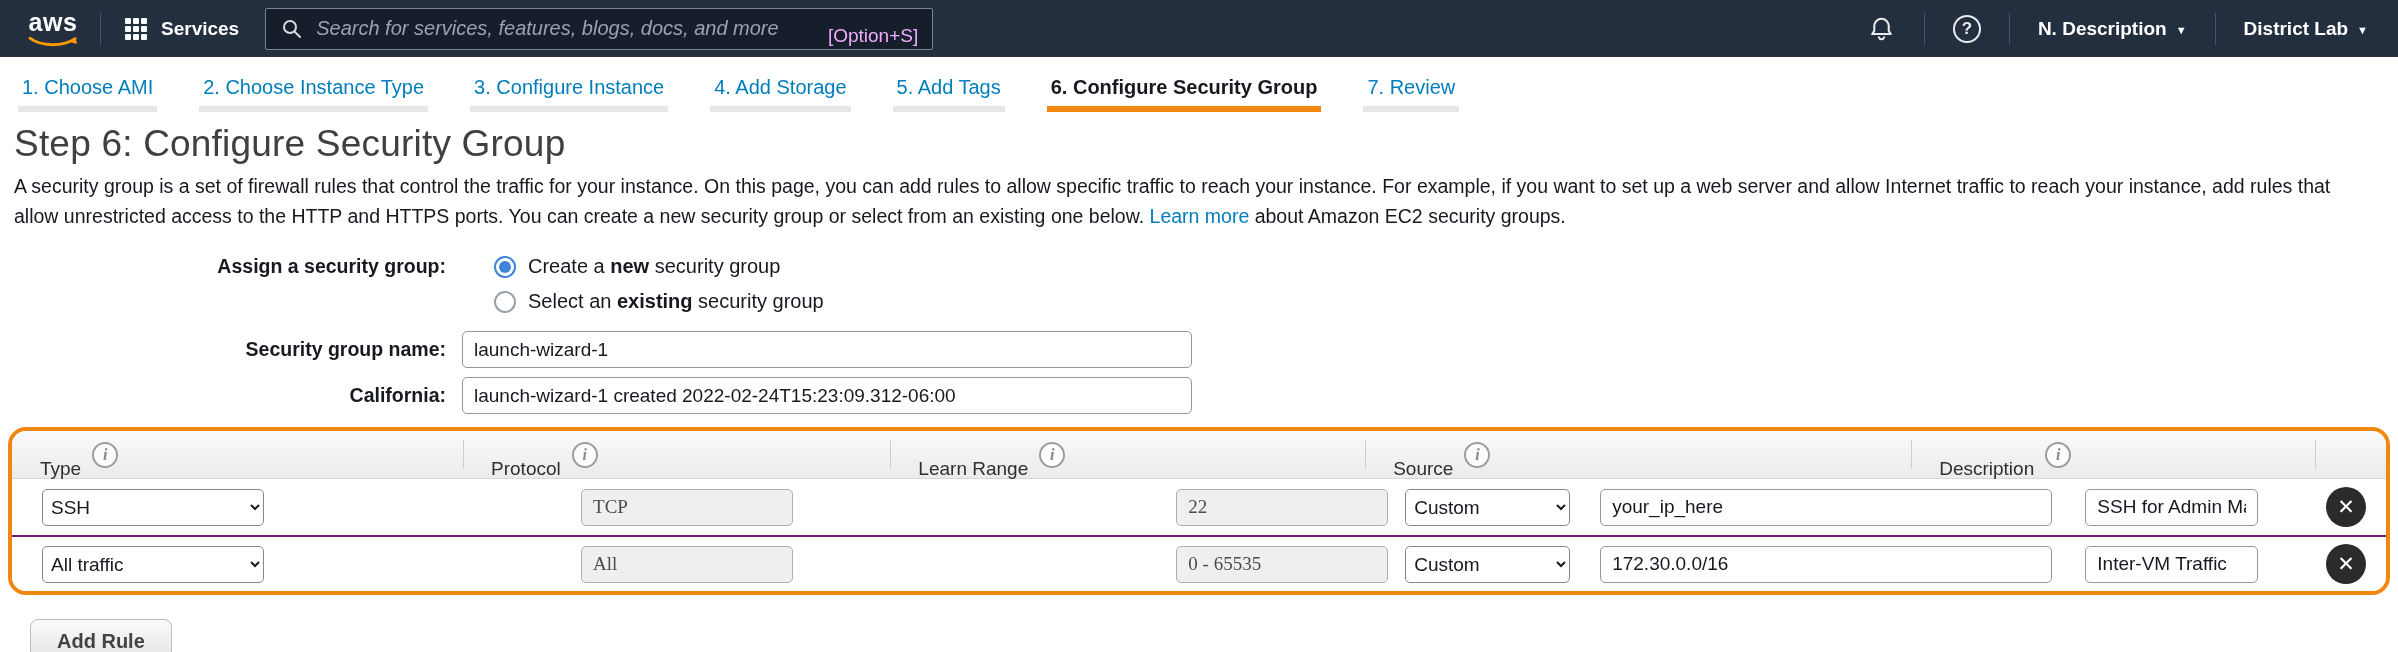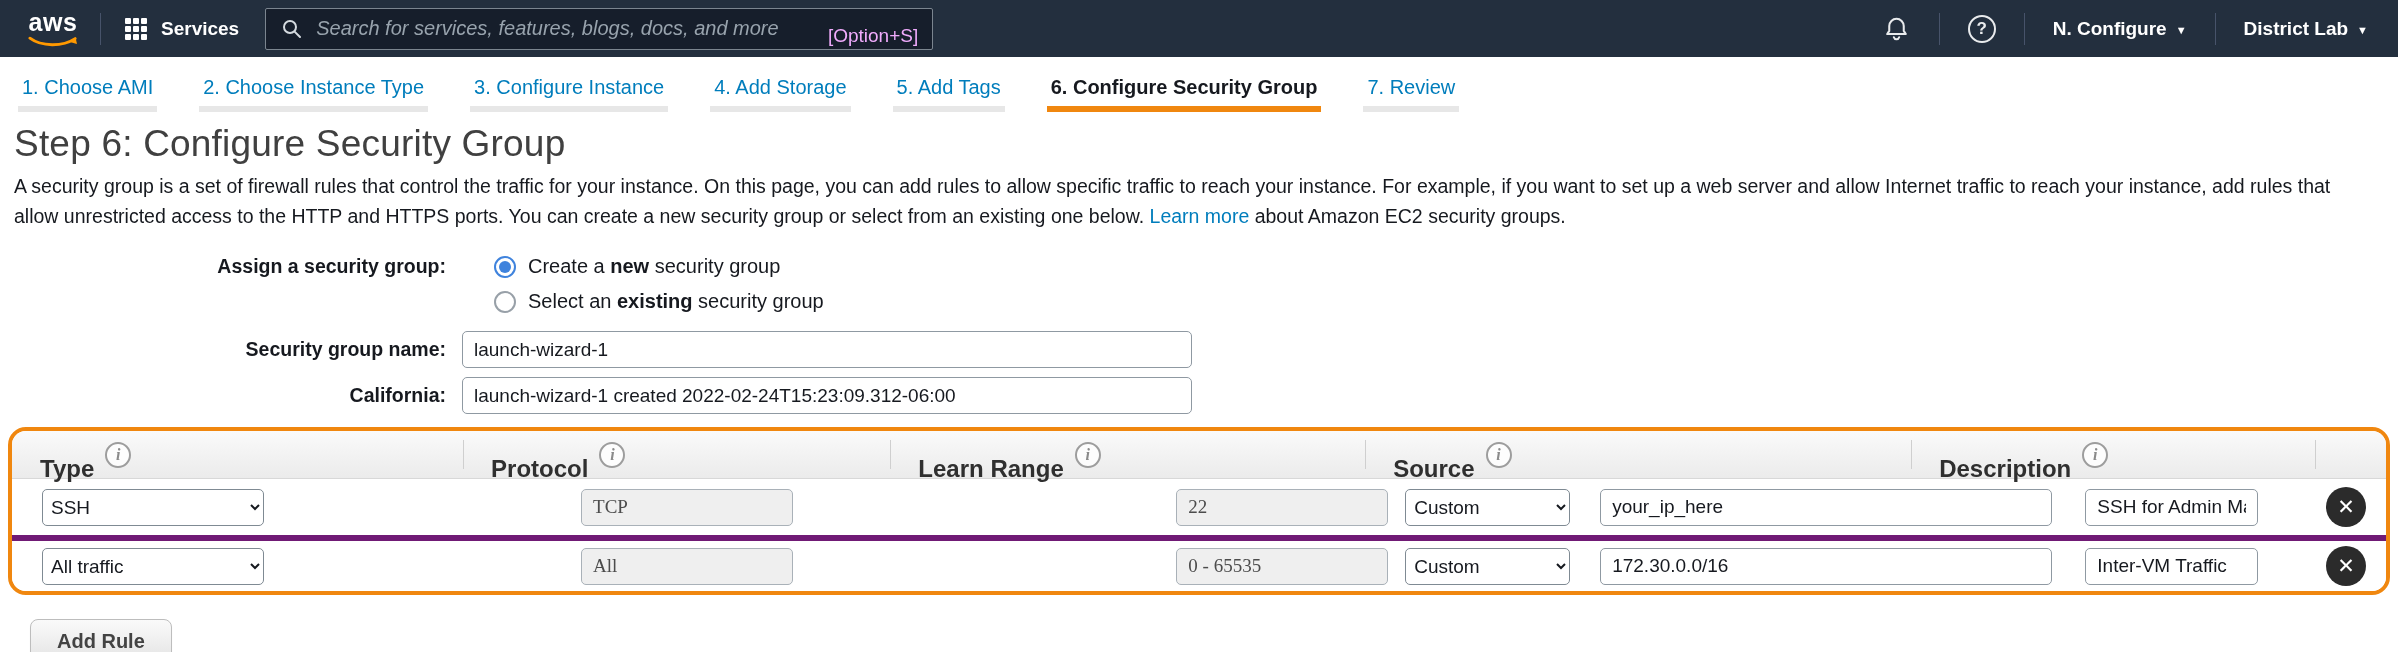--- a/index.html
+++ b/index.html
@@ -90,32 +90,32 @@
     overflow: hidden; background: #fff;
   }
   .rules-header {
     display: flex; align-items: center; height: 48px;
     background: linear-gradient(#fafafa, #ebebeb); border-bottom: 1px solid #d8d8d8;
   }
   .hcell { position: relative; height: 100%; display: flex; align-items: center; gap: 11px; padding-left: 28px; }
   .hcell + .hcell::before {
     content:""; position:absolute; left:0; top: 9px; bottom: 9px; width: 1px; background: #cfcfcf;
   }
-  .htext { font-size: 24px; font-weight: 700; color: #2f2f2f; margin-top: 28px; }
+  .htext { font-size: 19px; font-weight: 400; color: #2f2f2f; margin-top: 28px; }
   .info-i {
     width: 26px; height: 26px; border-radius: 50%; border: 2px solid #9d9d9d;
     color: #8a8a8a; display: inline-flex; align-items: center; justify-content: center;
     font-size: 16px; font-style: italic; font-weight: 600;
     font-family: "Liberation Serif", serif; cursor: pointer; background: #fdfdfd;
   }
   .col-type { width: 19%; }  .col-protocol { width: 18%; }  .col-port { width: 20%; }
   .col-source { width: 23%; } .col-desc { width: 17%; }  .col-del { flex: 1; }
 
   .rule-row { display: flex; align-items: center; height: 56px; background: #fff; }
-  .rule-row + .rule-row { border-top: 6px solid #701a75; }
+  .rule-row + .rule-row { border-top: 2px solid #701a75; }
   .bcell { height: 100%; display: flex; align-items: center; }
   .b-type { width: 19%; padding-left: 30px; }
   .b-protocol { width: 18%; padding-left: 118px; }
   .b-port { width: 20%; padding-left: 286px; }
   .b-source { width: 30%; padding-left: 40px; gap: 30px; }
   .b-desc { flex: 1; padding-left: 8px; }
   .b-del { width: 80px; justify-content: center; flex-shrink: 0; }
 
   select.ui-select {
     height: 37px; font-size: 19px; color:#16191f; background: #fff;
@@ -191,21 +191,21 @@
         <path d="M18 10c0-3.3-2.7-6-6-6s-6 2.7-6 6v4l-1.7 2.6h15.4L18 14z"></path>
         <path d="M9.8 19.3a2.3 2.3 0 0 0 4.4 0"></path>
       </svg>
     </div>
     <div class="nav-divider"></div>
     <div class="nav-icon-btn">
       <span class="help-circle">?</span>
     </div>
     <div class="nav-divider"></div>
     <div class="nav-menu">
-      <span>N. Configure</span>
+      <span>N. Description</span>
       <span class="caret">▼</span>
     </div>
     <div class="nav-divider"></div>
     <div class="nav-menu">
       <span>District Lab</span>
       <span class="caret">▼</span>
     </div>
   </div>
 </div>
 

